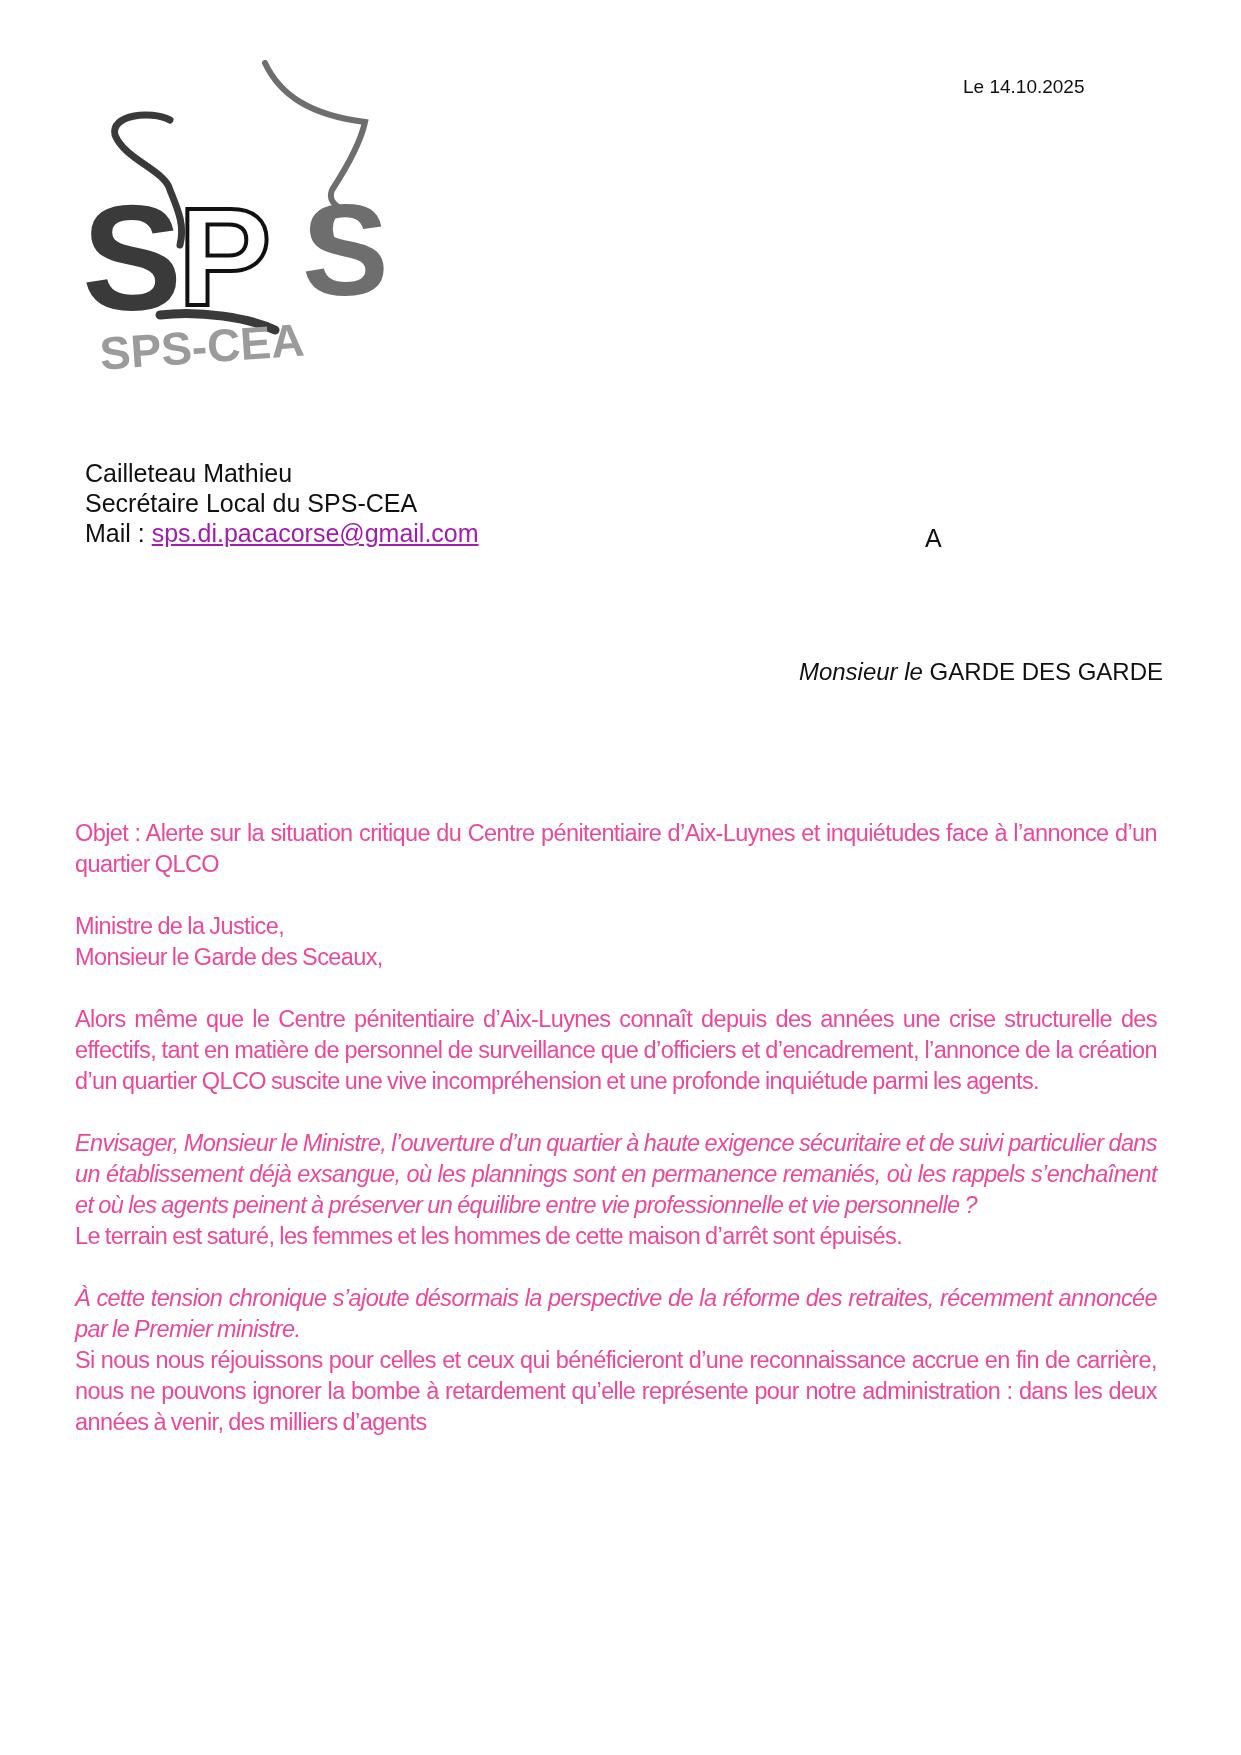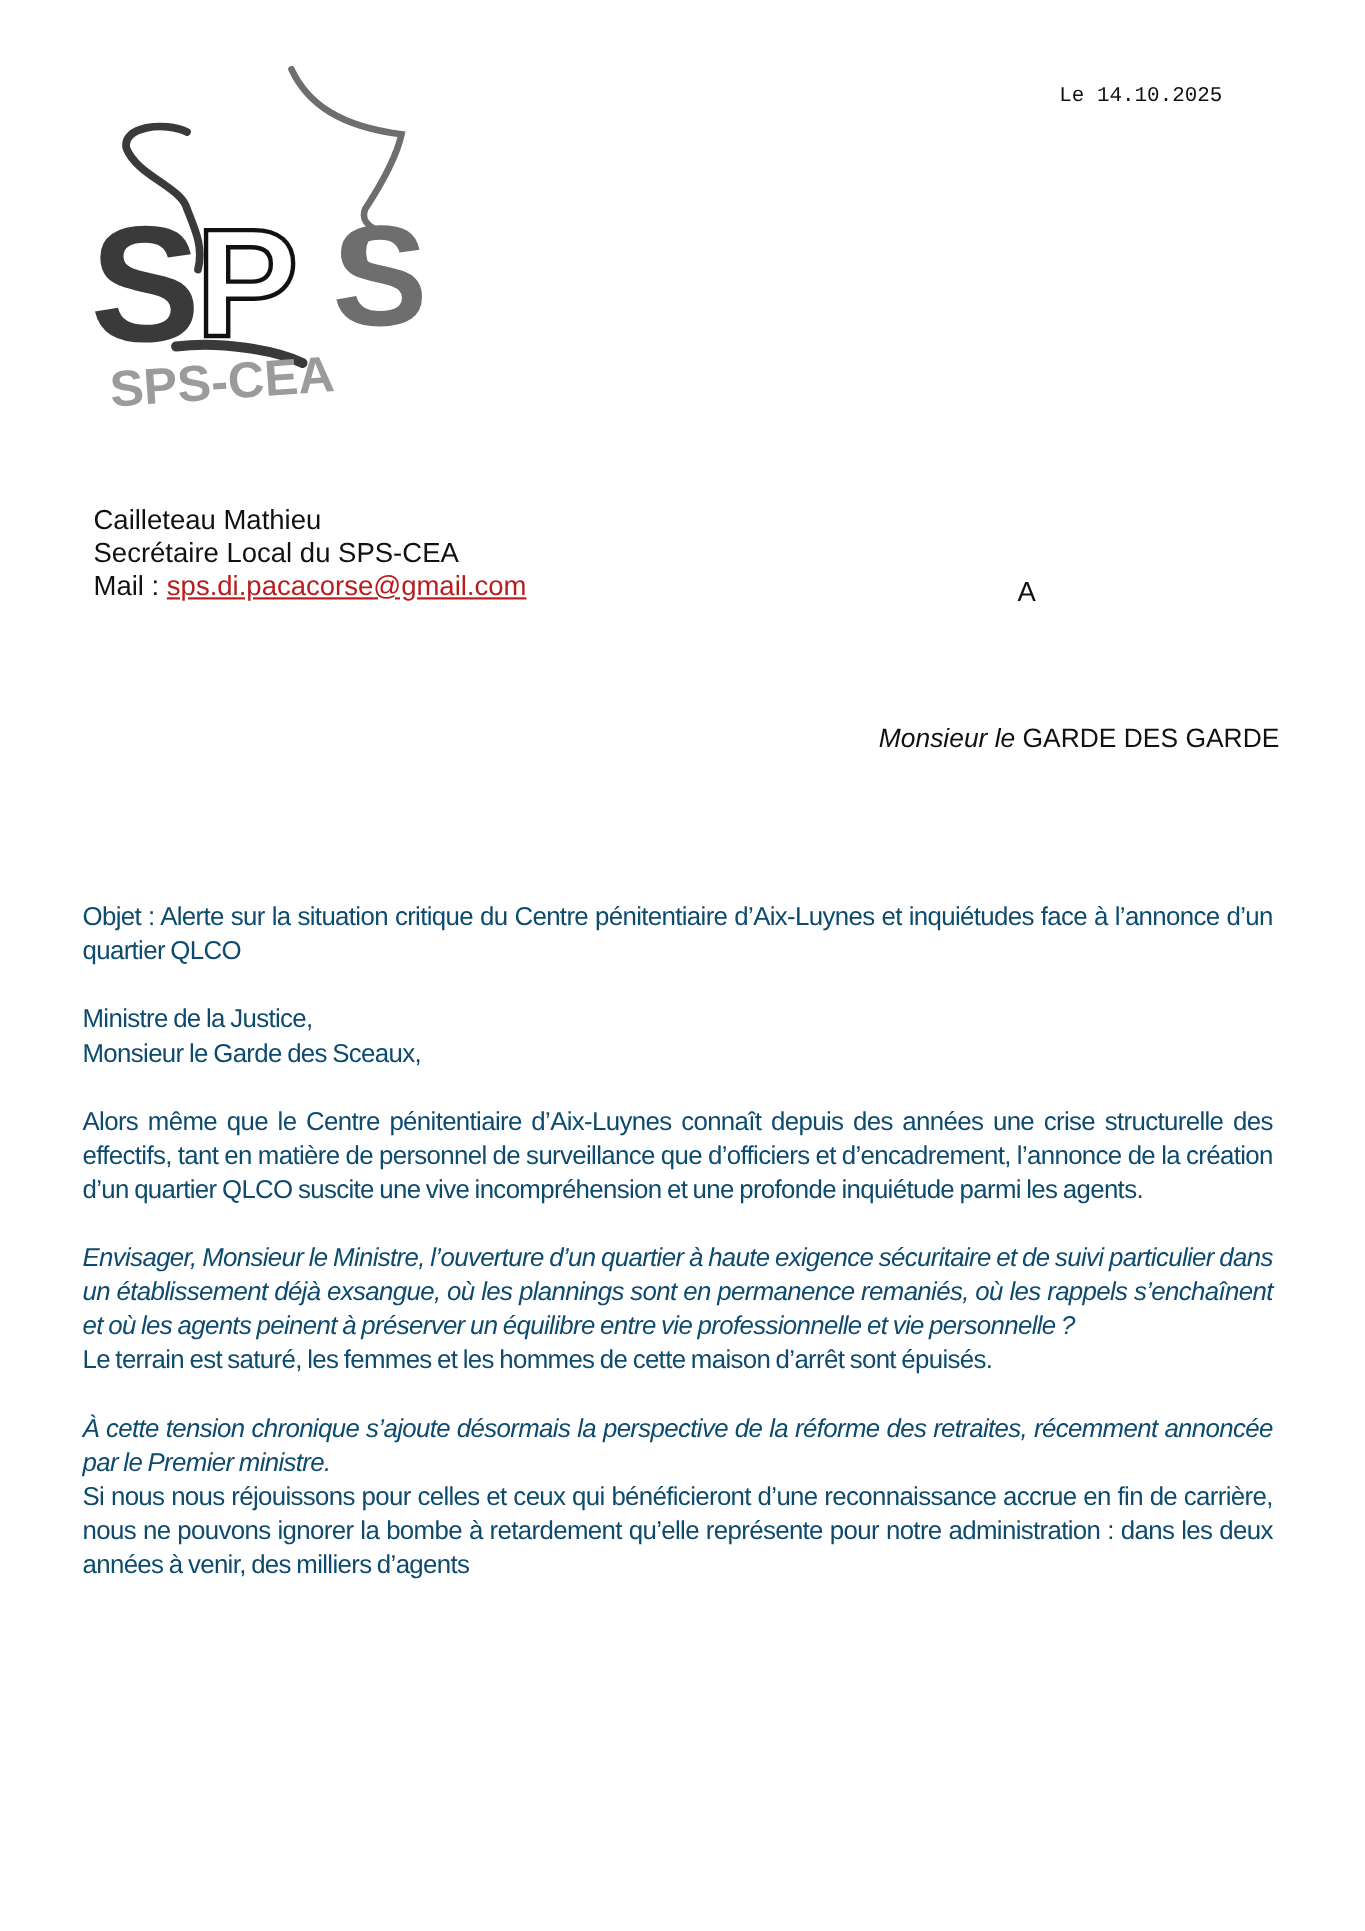--- a/index.html
+++ b/index.html
@@ -1,34 +1,34 @@
 <!DOCTYPE html>
 <html><head>
 <meta charset="utf-8">
 <style>
   html, body { margin: 0; padding: 0; background: #ffffff; }
   body { width: 1241px; height: 1755px; position: relative; overflow: hidden; color: #111; }
   .page { position: absolute; left: 0; top: 0; width: 1241px; height: 1755px; background: #fff; }
 
-  .date { position: absolute; left: 963px; top: 76px; font-family: Liberation Mono, monospace; font-size: 19px; color: #111; }
+  .date { position: absolute; left: 963px; top: 76px; font-family: Liberation Sans, sans-serif; font-size: 19px; color: #111; }
 
   .logo { position: absolute; left: 70px; top: 60px; width: 350px; height: 350px; }
 
   .sender { position: absolute; left: 85px; top: 458px; font-family: "Liberation Sans", sans-serif; font-size: 25px; line-height: 30px; color: #111; }
   .sender div { white-space: nowrap; }
-  .sender a { color: #b91c1c; text-decoration: underline; }
+  .sender a { color: #a21caf; text-decoration: underline; }
 
   .to-a { position: absolute; left: 925px; top: 524px; font-family: "Liberation Sans", sans-serif; font-size: 25px; }
 
   .recipient { position: absolute; right: 78px; top: 658px; font-family: "Liberation Sans", sans-serif; font-size: 24px; white-space: nowrap; }
   .recipient .it { font-style: italic; margin-top: 28px; }
 
   .body { position: absolute; left: 75px; top: 818px; width: 1082px;
           font-family: "Liberation Sans Narrow", "Liberation Sans", sans-serif;
-          font-size: 23.5px; line-height: 31px; color: #0c4a6e; letter-spacing: -0.6px; word-spacing: -1px; }
+          font-size: 23.5px; line-height: 31px; color: #ec4899; letter-spacing: -0.6px; word-spacing: -1px; }
   .body p { margin: 0 0 31px 0; text-align: justify; }
   .body p.tight { margin-bottom: 0; font-style: italic; }
   .body .line { display: block; }
 </style>
 </head>
 <body>
 
 <div class="page">
 
   <div class="date">Le 14.10.2025</div>

